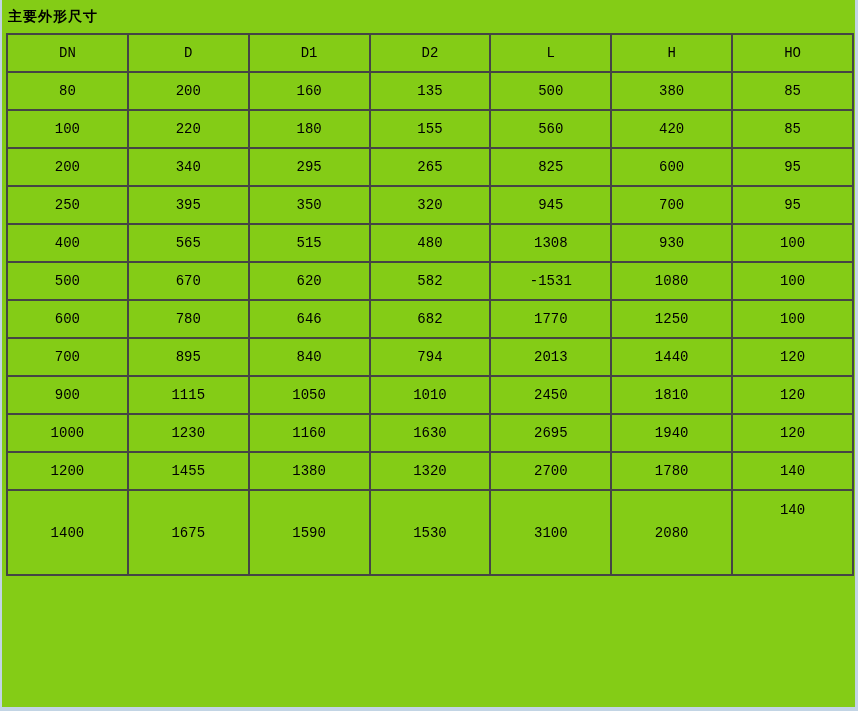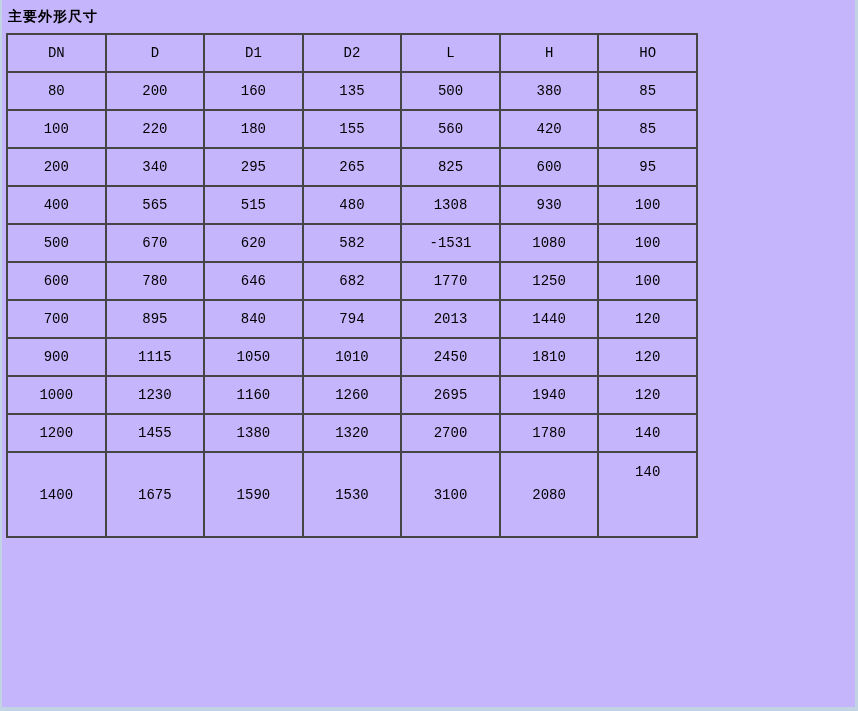--- a/index.html
+++ b/index.html
@@ -4,38 +4,38 @@
 <style>
   html, body {
     margin: 0;
     padding: 0;
     background: #eaf1f7;
   }
   .page {
     box-sizing: border-box;
     width: 858px;
     height: 711px;
-    background: #c4b5fd;
+    background: #84cc16;
     border-style: solid;
     border-color: #c2d4e4;
     border-width: 0 3px 4px 2px;
     overflow: hidden;
   }
   .page-title {
     font-family: "DejaVu Sans", "Liberation Sans", sans-serif;
     font-weight: bold;
     font-size: 14px;
     color: #000000;
     margin: 8px 0 7px 6px;
     letter-spacing: 1px;
   }
   table.dims {
     border-collapse: collapse;
     table-layout: fixed;
-    width: 692px;
+    width: 848px;
     margin-left: 4px;
     font-family: "Liberation Mono", "DejaVu Sans Mono", monospace;
   }
   table.dims th,
   table.dims td {
     border: 2px solid #454545;
     text-align: center;
     vertical-align: middle;
     font-size: 14px;
     font-weight: normal;
@@ -94,20 +94,29 @@
         <tr>
           <td>200</td>
           <td>340</td>
           <td>295</td>
           <td>265</td>
           <td>825</td>
           <td>600</td>
           <td>95</td>
         </tr>
         <tr>
+          <td>250</td>
+          <td>395</td>
+          <td>350</td>
+          <td>320</td>
+          <td>945</td>
+          <td>700</td>
+          <td>95</td>
+        </tr>
+        <tr>
           <td>400</td>
           <td>565</td>
           <td>515</td>
           <td>480</td>
           <td>1308</td>
           <td>930</td>
           <td>100</td>
         </tr>
         <tr>
           <td>500</td>
@@ -142,21 +151,21 @@
           <td>1050</td>
           <td>1010</td>
           <td>2450</td>
           <td>1810</td>
           <td>120</td>
         </tr>
         <tr>
           <td>1000</td>
           <td>1230</td>
           <td>1160</td>
-          <td>1260</td>
+          <td>1630</td>
           <td>2695</td>
           <td>1940</td>
           <td>120</td>
         </tr>
         <tr>
           <td>1200</td>
           <td>1455</td>
           <td>1380</td>
           <td>1320</td>
           <td>2700</td>

